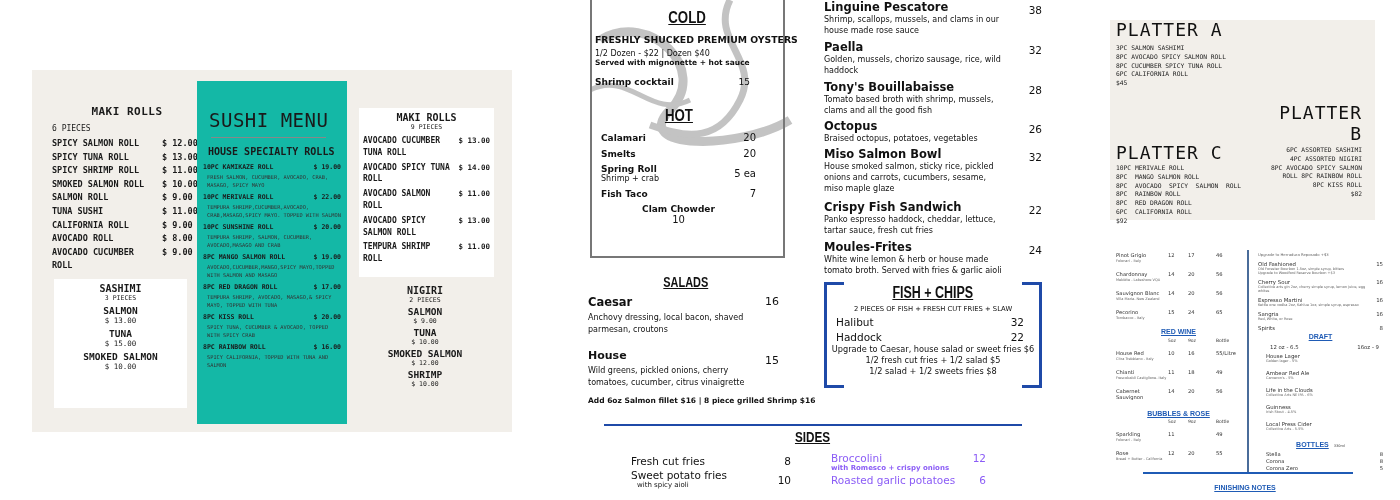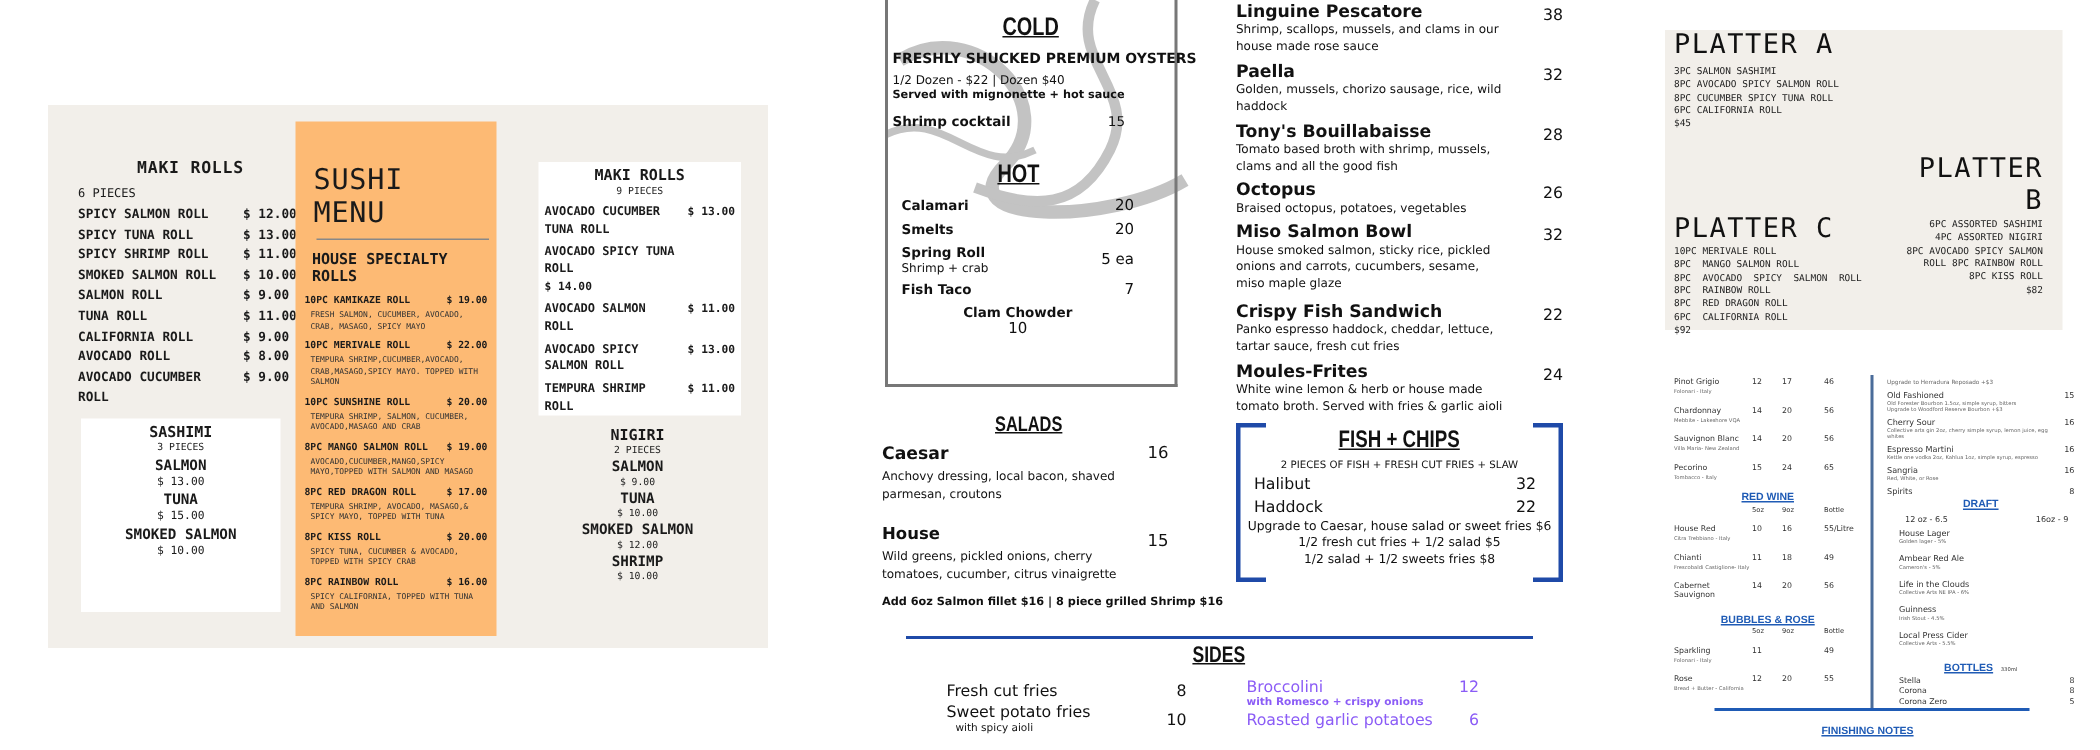--- a/index.html
+++ b/index.html
@@ -17,21 +17,21 @@
   .row { display: flex; justify-content: space-between; font-size: 8.5px; font-weight: bold; line-height: 13.6px; }
   .row .nm { width: 100px; }
   .row .pr { width: 40px; white-space: nowrap; }
 
   .sashimi-card { left: 54px; top: 279px; width: 133px; height: 129px; background: #ffffff; text-align: center; color: #1a1a1a; }
   .sashimi-card .t { font-size: 10px; font-weight: bold; margin-top: 4px; }
   .sashimi-card .s { font-size: 6.5px; }
   .sashimi-card .i { font-size: 9.5px; font-weight: bold; margin-top: 3px; }
   .sashimi-card .p { font-size: 7.5px; }
 
-  .menu-card { left: 197px; top: 81px; width: 134px; height: 343px; background: #fdba74; color: #1a1a1a; padding: 0 6px; }
+  .menu-card { left: 197px; top: 81px; width: 150px; height: 343px; background: #14b8a6; color: #1a1a1a; padding: 0 6px; }
   .menu-card .h1 { font-size: 19px; margin-top: 28px; margin-left: 6px; letter-spacing: .5px; }
   .menu-card .rule { height: 1px; background: #888; width: 115px; margin: 6px 0 0 8px; }
   .menu-card .h2 { font-size: 10px; font-weight: bold; margin: 8px 0 6px 5px; }
   .sp-row { display: flex; justify-content: space-between; font-size: 6.5px; font-weight: bold; margin-top: 4px; }
   .sp-desc { font-size: 5.3px; line-height: 7.5px; margin: 3px 0 3px 4px; color: #333; }
 
   .maki8 { left: 359px; top: 108px; width: 135px; height: 169px; background: #ffffff; padding: 4px 4px; color: #1a1a1a; }
   .maki8 .title { font-size: 10px; font-weight: bold; text-align: center; }
   .maki8 .sub { font-size: 6.5px; text-align: center; margin-bottom: 4px; }
   .m8 { display: flex; justify-content: space-between; font-size: 8px; font-weight: bold; line-height: 11.8px; }
@@ -101,21 +101,21 @@
       </div>
       <div class="row">
         <span class="nm">SMOKED SALMON ROLL</span>
         <span class="pr">$ 10.00</span>
       </div>
       <div class="row">
         <span class="nm">SALMON ROLL</span>
         <span class="pr">$ 9.00</span>
       </div>
       <div class="row">
-        <span class="nm">TUNA ROLL</span>
+        <span class="nm">TUNA SUSHI</span>
         <span class="pr">$ 11.00</span>
       </div>
       <div class="row">
         <span class="nm">CALIFORNIA ROLL</span>
         <span class="pr">$ 9.00</span>
       </div>
       <div class="row">
         <span class="nm">AVOCADO ROLL</span>
         <span class="pr">$ 8.00</span>
       </div>
@@ -183,21 +183,21 @@
 </div>
 
 <div class="abs maki8 mono">
   <div class="title">MAKI ROLLS</div>
   <div class="sub">9 PIECES</div>
   <div id="maki8-list">
       <div class="m8" style="margin-bottom: 3px;">
         <span class="nm">AVOCADO CUCUMBER TUNA ROLL</span>
         <span class="pr">$ 13.00</span>
       </div>
-      <div class="m8" style="margin-bottom: 3px; flex-direction: column;">
+      <div class="m8" style="margin-bottom: 3px;">
         <span class="nm">AVOCADO SPICY TUNA ROLL</span>
         <span class="pr">$ 14.00</span>
       </div>
       <div class="m8" style="margin-bottom: 3px;">
         <span class="nm">AVOCADO SALMON ROLL</span>
         <span class="pr">$ 11.00</span>
       </div>
       <div class="m8" style="margin-bottom: 3px;">
         <span class="nm">AVOCADO SPICY SALMON ROLL</span>
         <span class="pr">$ 13.00</span>

